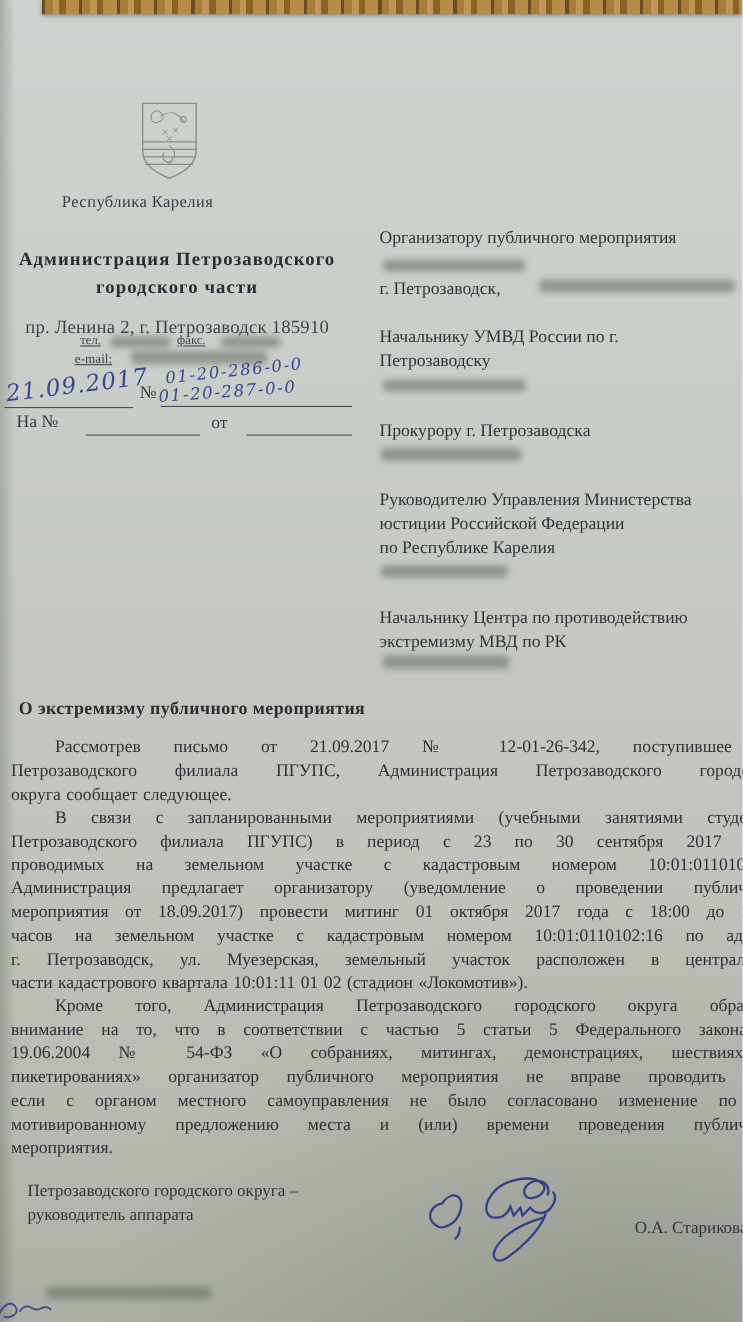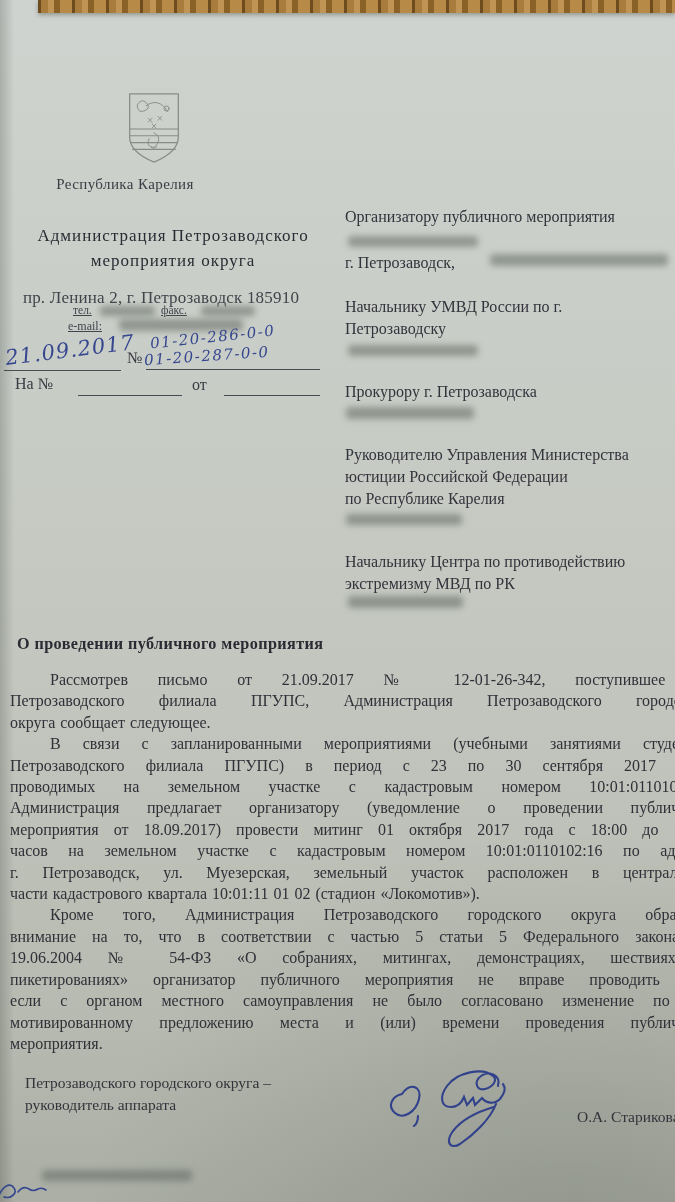--- a/index.html
+++ b/index.html
@@ -14,21 +14,21 @@
   }
   .abs{position:absolute;}
   .wood{
     left:38px;top:0;width:637px;height:13px;
     background:
       repeating-linear-gradient(90deg,#6e4c1d 0 3px,#a87c3c 3px 10px,#c09455 10px 16px,#8a6228 16px 22px,#b78a47 22px 34px);
     box-shadow:0 2px 4px rgba(40,40,30,0.35);
   }
   .crest{left:127px;top:92px;width:54px;height:72px;opacity:0.75;}
   .republic{left:45px;top:176px;width:160px;text-align:center;font-size:15px;color:#3c3c44;letter-spacing:0.4px;}
-  .orgname{left:0;top:223px;width:322px;text-align:center;font-weight:400;font-size:17px;line-height:25px;color:#2b2b33;letter-spacing:1px;padding-left:12px;}
+  .orgname{left:0;top:223px;width:322px;text-align:center;font-weight:700;font-size:17px;line-height:25px;color:#2b2b33;letter-spacing:1px;}
   .addr{left:10px;top:288px;width:302px;text-align:center;font-size:17px;color:#43434b;letter-spacing:0.2px;}
   .small{font-size:11.5px;color:#43434b;text-decoration:underline;}
   .redact{background:rgba(98,105,98,0.55);filter:blur(3px);border-radius:4px;}
   .hand{font-style:italic;color:#36478f;font-family:"DejaVu Serif",serif;white-space:nowrap;}
   .hw-num{font-size:15px;letter-spacing:1.5px;}
   .rule{border-bottom:1.3px solid #4a4a52;}
   .reflabel{font-size:16px;color:#3a3a42;}
   .addressee{left:345px;width:340px;font-size:16px;line-height:22px;color:#33333b;}
   .addressee div{white-space:nowrap;}
   .subject{left:17px;top:635px;font-weight:700;font-size:16.2px;color:#2b2b33;letter-spacing:0.4px;}
@@ -54,21 +54,21 @@
   <circle cx="40" cy="17" r="2.6" stroke-width="1"></circle>
   <path d="M21,27 l4,4 M25,27 l-4,4 M31,25 l4,4 M35,25 l-4,4 M25,33 l4,4 M29,33 l-4,4" stroke-width="0.9"></path>
   <path d="M27,42 q7,3 4,10 q-3,7 -8,4 q-4,-3 -1,-8" stroke-width="1"></path>
   <path d="M24,56 q3,4 6,0" stroke-width="0.9"></path>
 </svg>
 
 <div class="abs republic">Республика Карелия</div>
 
 <div class="abs orgname">
   <div>Администрация Петрозаводского</div>
-  <div>мероприятия округа</div>
+  <div>городского части</div>
 </div>
 
 <div class="abs addr">пр. Ленина 2, г. Петрозаводск 185910</div>
 <span class="abs small" style="left:73px;top:304px;">тел.</span>
 <span class="abs redact" style="left:100px;top:306px;width:55px;height:10px;"></span>
 <span class="abs small" style="left:161px;top:304px;">факс.</span>
 <span class="abs redact" style="left:201px;top:306px;width:54px;height:10px;"></span>
 <span class="abs small" style="left:68px;top:319px;font-size:12px;">e-mail:</span>
 <span class="abs redact" style="left:119px;top:319px;width:124px;height:12px;"></span>
 
@@ -110,21 +110,21 @@
   <div>по Республике Карелия</div>
 </div>
 <div class="abs redact" style="left:346px;top:514px;width:116px;height:11px;"></div>
 
 <div class="abs addressee" style="top:551px;">
   <div>Начальнику Центра по противодействию</div>
   <div>экстремизму МВД по РК</div>
 </div>
 <div class="abs redact" style="left:348px;top:596px;width:115px;height:12px;"></div>
 
-<div class="abs subject">О проведении публичного мероприятия</div>
+<div class="abs subject">О экстремизму публичного мероприятия</div>
 
 <div class="abs bodytext">
   <div class="ln first">Рассмотрев письмо от 21.09.2017 № 12-01-26-342, поступившее из</div>
   <div class="ln">Петрозаводского филиала ПГУПС, Администрация Петрозаводского городского</div>
   <div class="ln last">округа сообщает следующее.</div>
   <div class="ln first">В связи с запланированными мероприятиями (учебными занятиями студентов</div>
   <div class="ln">Петрозаводского филиала ПГУПС) в период с 23 по 30 сентября 2017 года,</div>
   <div class="ln">проводимых на земельном участке с кадастровым номером 10:01:0110102:16,</div>
   <div class="ln">Администрация предлагает организатору (уведомление о проведении публичного</div>
   <div class="ln">мероприятия от 18.09.2017) провести митинг 01 октября 2017 года с 18:00 до 19:00</div>

